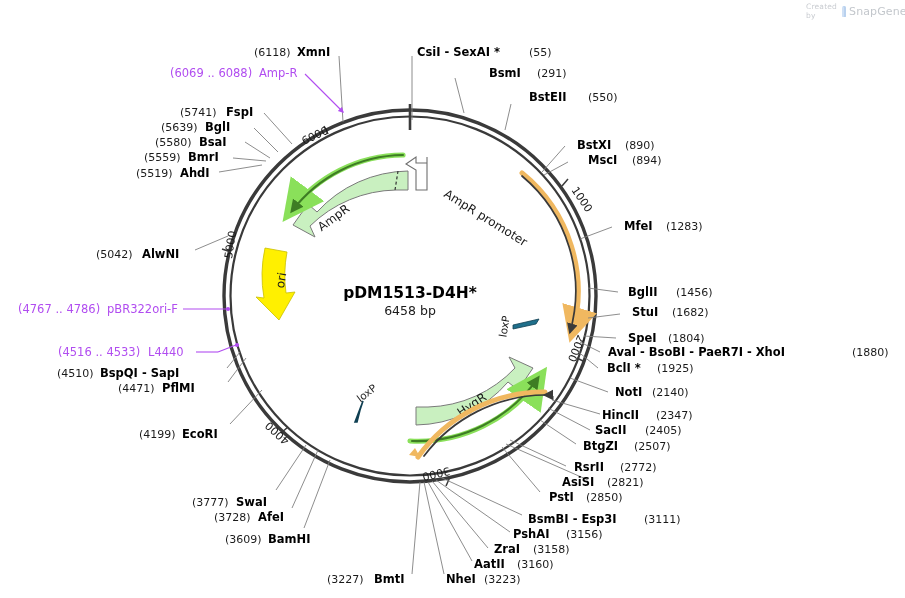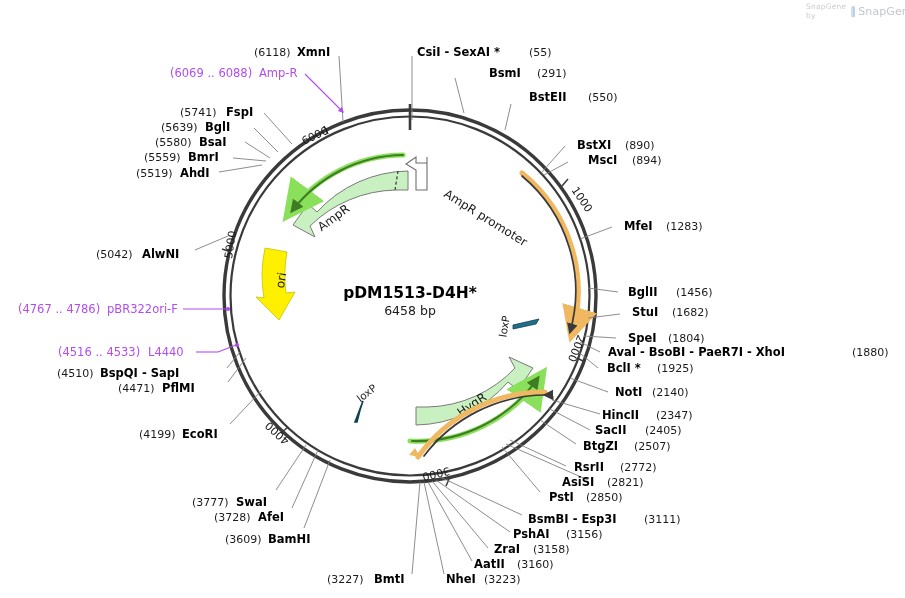--- a/index.html
+++ b/index.html
@@ -404,18 +404,18 @@
       <text class="feat-label" x="107" y="313">pBR322ori-F</text>
     </g>
     <g>
       <text class="feat-label" x="58" y="356">(4516 .. 4533)</text>
       <text class="feat-label" x="148" y="356">L4440</text>
     </g>
 
   </svg>
 
   <div class="wm">
-    <span class="wm-created">SnapGene by</span>
+    <span class="wm-created">Created by</span>
     <span class="wm-logo"></span>
     <span class="wm-name">SnapGene</span>
   </div>
 
 </div>
 
 </body></html>

